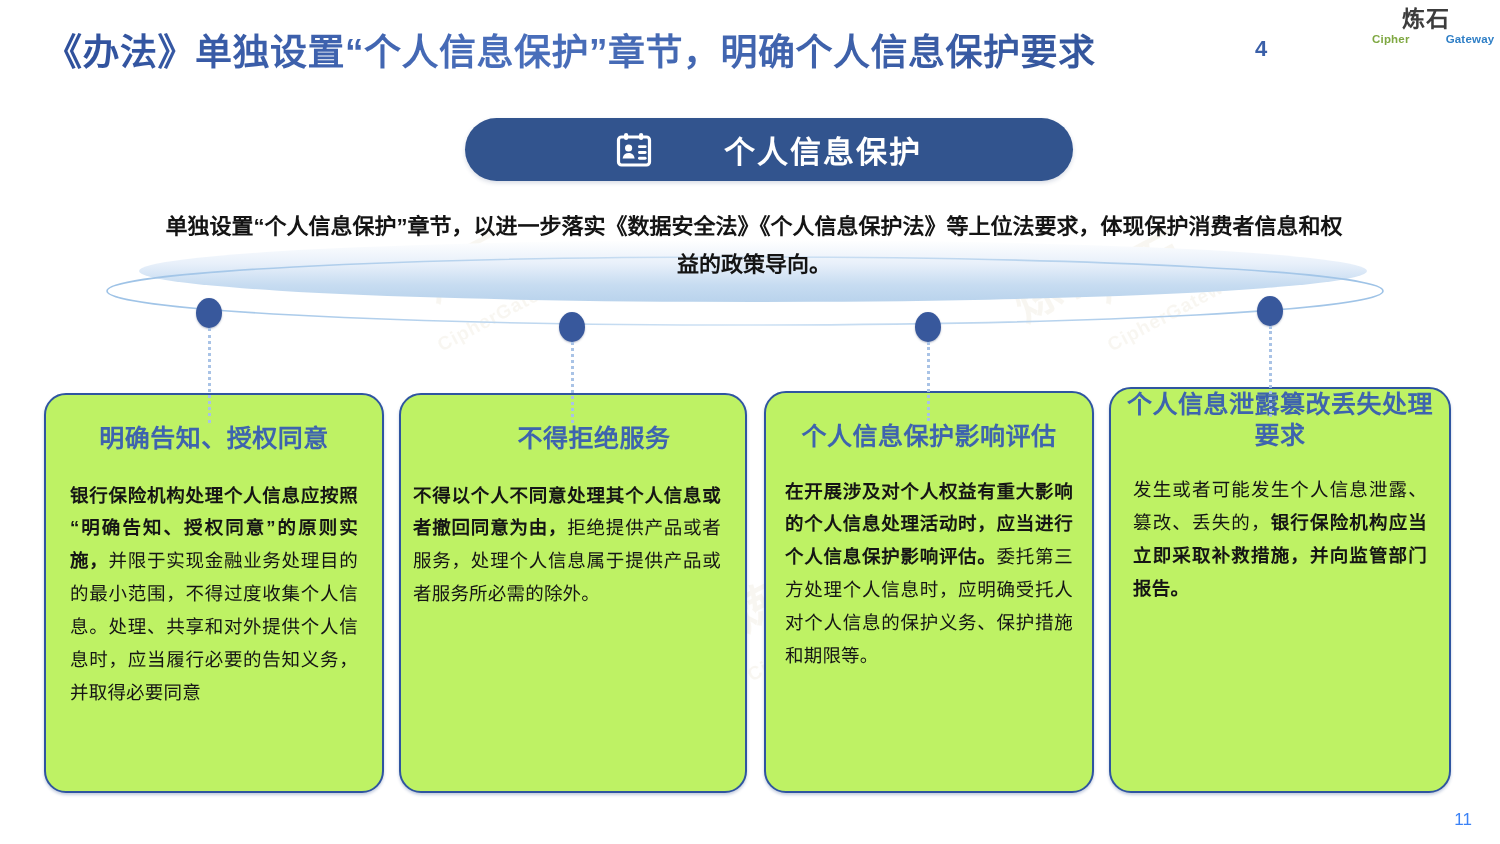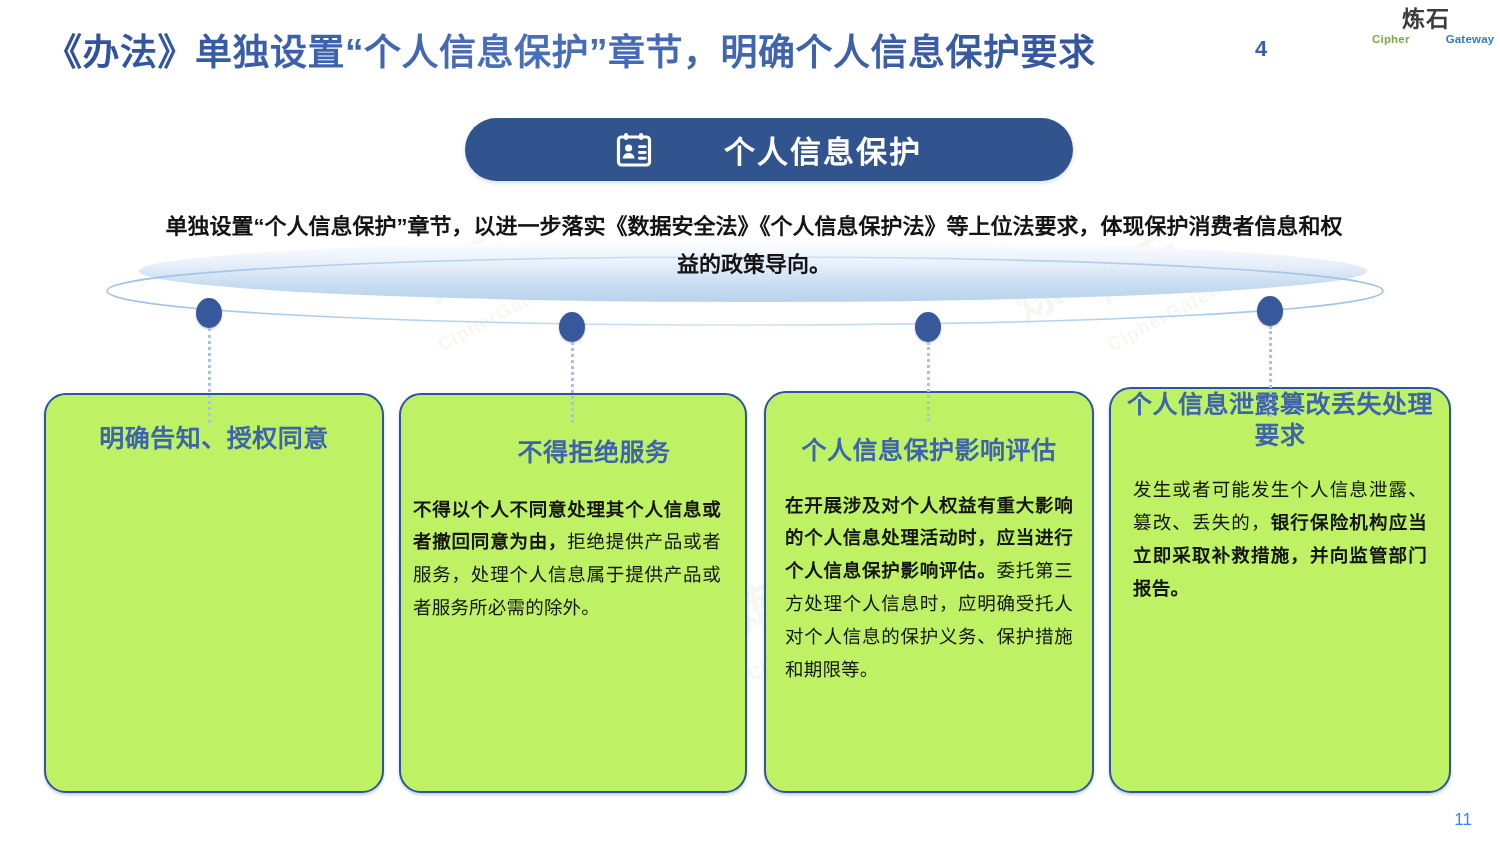--- a/index.html
+++ b/index.html
@@ -180,25 +180,25 @@
   }
   .card-body b { font-weight: bold; }
   .card-body span.reg { font-weight: normal; }
 
   
   #card-1 { left: 44px;   top: 393px; width: 340px; height: 400px; }
   #card-1 .card-title { padding-top: 28px; }
   #card-1 .card-body  { padding: 26px 24px 0 24px; }
 
   #card-2 { left: 399px;  top: 393px; width: 348px; height: 400px; }
-  #card-2 .card-title { padding-top: 42px; margin-left: 42px; }
+  #card-2 .card-title { padding-top: 28px; margin-left: 42px; }
   #card-2 .card-body  { padding: 26px 24px 0 12px; }
 
   #card-3 { left: 764px;  top: 391px; width: 330px; height: 402px; }
-  #card-3 .card-title { padding-top: 14px; margin-top: 28px; }
+  #card-3 .card-title { padding-top: 28px; }
   #card-3 .card-body  { padding: 24px 19px 0 19px; }
 
   #card-4 { left: 1109px; top: 387px; width: 342px; height: 406px; }
   #card-4 .card-title { }
   #card-4 .card-body  { padding: 24px 22px 0 22px; }
 
   
   .page-number {
     position: absolute;
     right: 28px;
@@ -304,20 +304,21 @@
     <span class="node-dot"></span>
     <span class="node-line" style="height:79px;"></span>
   </div>
   <div class="node" style="left:1270px; top:296px;">
     <span class="node-dot"></span>
     <span class="node-line" style="height:91px;"></span>
   </div>
 
   <div class="card" id="card-1">
     <div class="card-title">明确告知、授权同意</div>
+    <div class="card-body"><b>银行保险机构处理个人信息应按照“明确告知、授权同意”的原则实施，</b><span class="reg">并限于实现金融业务处理目的的最小范围，不得过度收集个人信息。处理、共享和对外提供个人信息时，应当履行必要的告知义务，并取得必要同意</span></div>
   </div>
 
   <div class="card" id="card-2">
     <div class="card-title">不得拒绝服务</div>
     <div class="card-body"><b>不得以个人不同意处理其个人信息或者撤回同意为由，</b><span class="reg">拒绝提供产品或者服务，处理个人信息属于提供产品或者服务所必需的除外。</span></div>
   </div>
 
   <div class="card" id="card-3">
     <div class="card-title">个人信息保护影响评估</div>
     <div class="card-body"><b>在开展涉及对个人权益有重大影响的个人信息处理活动时，应当进行个人信息保护影响评估。</b><span class="reg">委托第三方处理个人信息时，应明确受托人对个人信息的保护义务、保护措施和期限等。</span></div>

